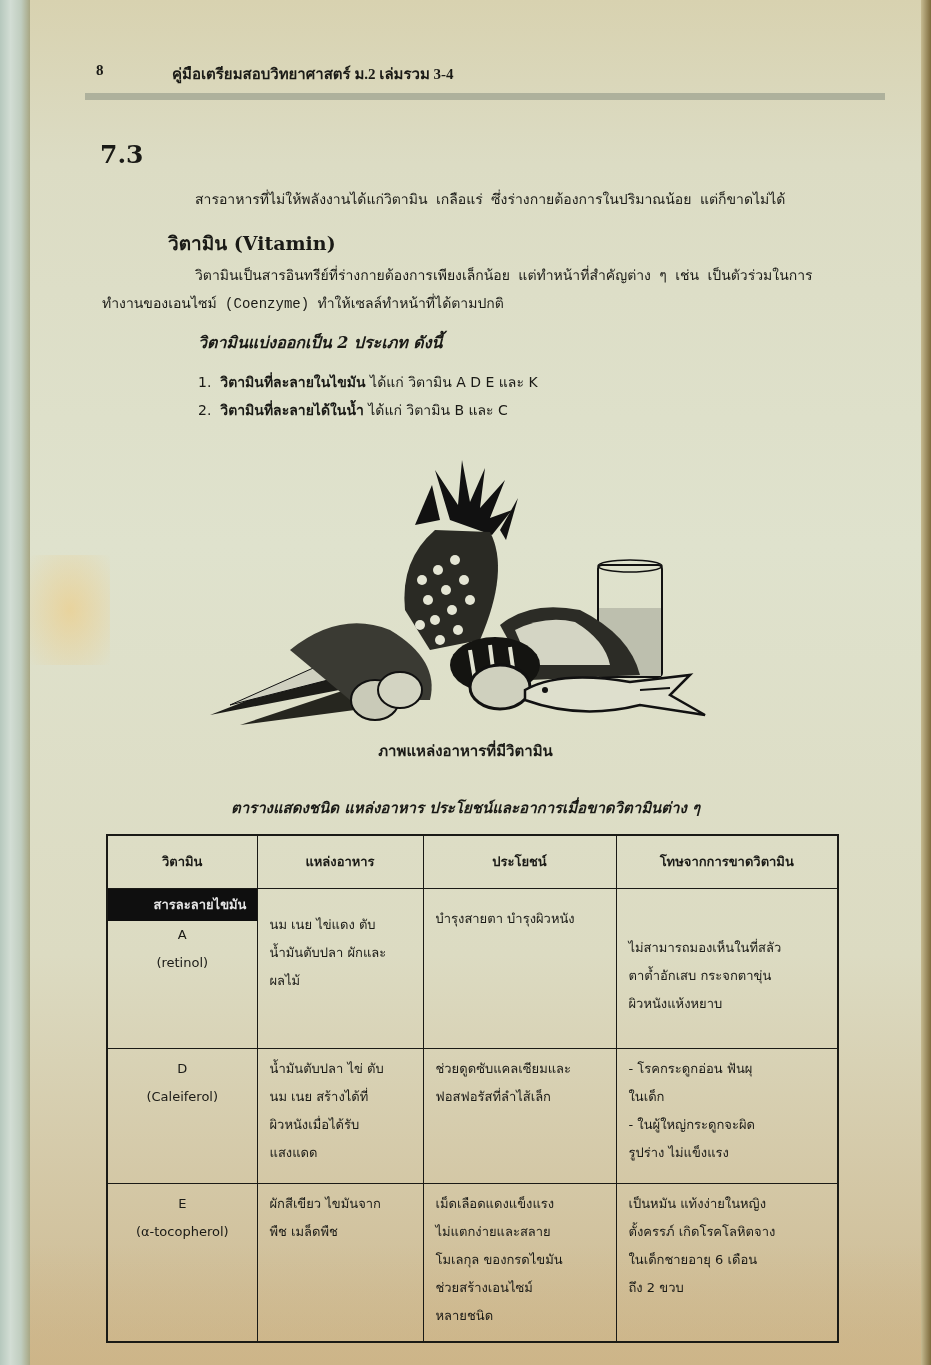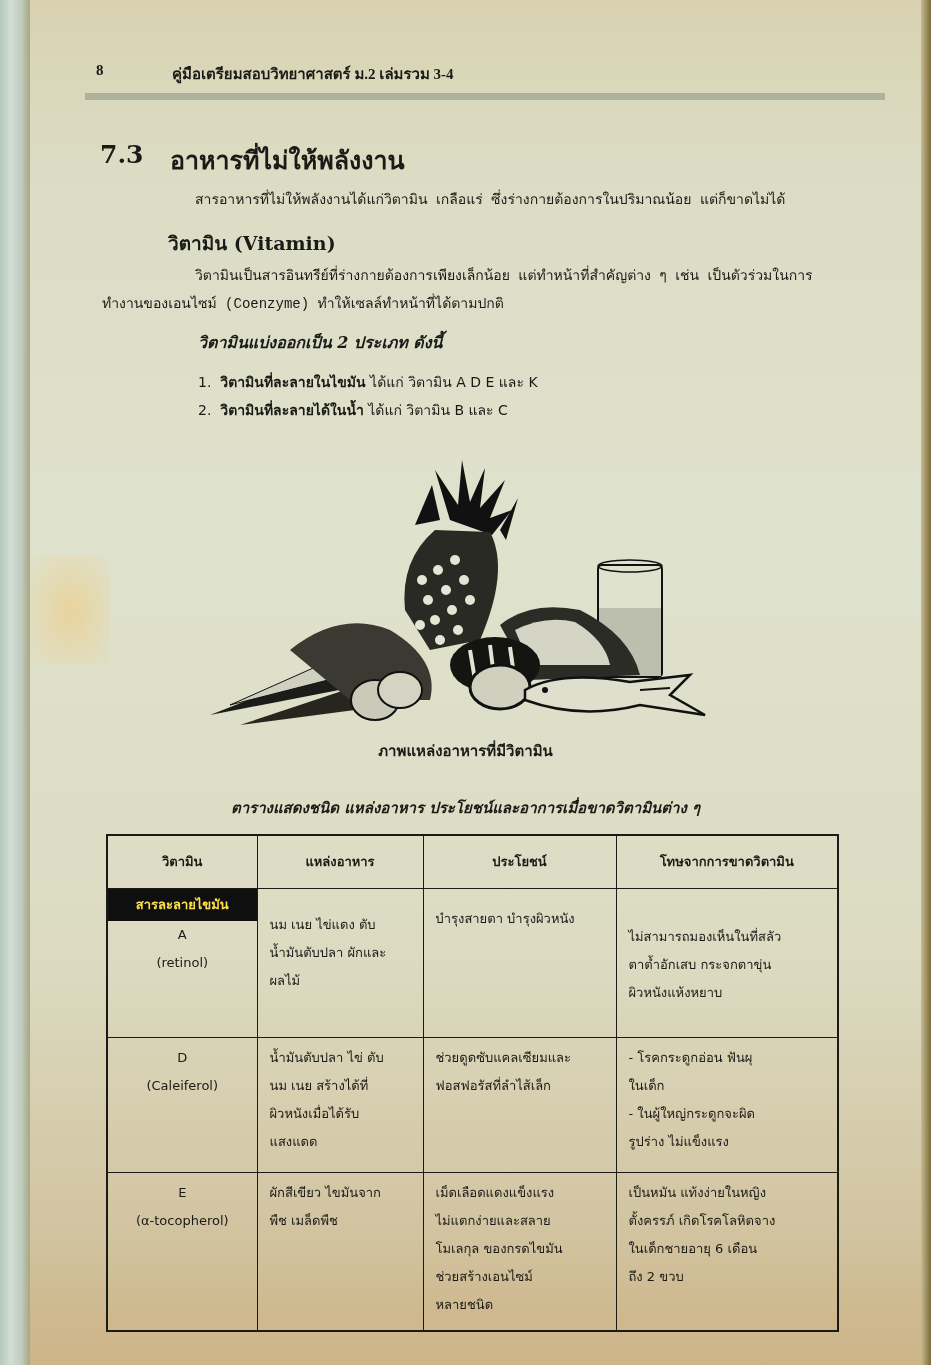--- a/index.html
+++ b/index.html
@@ -62,21 +62,21 @@
     border-collapse: collapse; border: 2px solid #1a1a16;
     font-family: "DejaVu Sans", sans-serif; font-size: 13px; line-height: 28px;
     table-layout: fixed;
   }
   table.vit th, table.vit td { border: 1.5px solid #1a1a16; vertical-align: top; padding: 6px 12px; }
   table.vit th { height: 40px; font-weight: bold; text-align: center; vertical-align: middle; }
   col.c1 { width: 150px; } col.c2 { width: 166px; } col.c3 { width: 193px; } col.c4 { width: 222px; }
   td.vname { text-align: center; padding-top: 6px; }
   td.vname .lines div { line-height: 28px; }
   .group-tag {
-    display: block; background: #0f0f0f; color: #fde047; font-weight: bold; text-align: center;
+    display: block; background: #0f0f0f; color: #e5e5e5; font-weight: bold; text-align: right;
     padding: 2px 10px; margin: -6px -12px 0 -12px; height: 28px; line-height: 28px;
   }
   td.cell div { line-height: 28px; }
   tr.rowA td { height: 108px; }
   tr.rowD td { height: 122px; }
   tr.rowE td { height: 145px; }
 </style>
 </head>
 <body>
 
@@ -88,21 +88,20 @@
 <div class="page">
 
   <div class="running-head">
     <span class="pno">8</span>
     <span>คู่มือเตรียมสอบวิทยาศาสตร์ ม.2 เล่มรวม 3-4</span>
   </div>
   <div class="rule"></div>
 
   <div class="sec-title">
     <span class="num">7.3</span>
-    <span>อาหารที่ไม่ให้พลังงาน</span>
   </div>
 
   <div class="para p1">สารอาหารที่ไม่ให้พลังงานได้แก่วิตามิน เกลือแร่ ซึ่งร่างกายต้องการในปริมาณน้อย แต่ก็ขาดไม่ได้</div>
 
   <div class="subhead">วิตามิน (Vitamin)</div>
 
   <div class="para p2">วิตามินเป็นสารอินทรีย์ที่ร่างกายต้องการเพียงเล็กน้อย แต่ทำหน้าที่สำคัญต่าง ๆ เช่น เป็นตัวร่วมในการทำงานของเอนไซม์ (Coenzyme) ทำให้เซลล์ทำหน้าที่ได้ตามปกติ</div>
 
   <div class="types-head">วิตามินแบ่งออกเป็น 2 ประเภท ดังนี้</div>
 
@@ -199,21 +198,21 @@
           </div>
         </td>
         <td class="cell" style="padding-top:22px">
           <div>นม เนย ไข่แดง ตับ</div>
           <div>น้ำมันตับปลา ผักและ</div>
           <div>ผลไม้</div>
         </td>
         <td class="cell" style="padding-top:16px">
           <div>บำรุงสายตา บำรุงผิวหนัง</div>
         </td>
-        <td class="cell" style="padding-top:34px">
+        <td class="cell" style="padding-top:45px">
           <div>ไม่สามารถมองเห็นในที่สลัว</div>
           <div>ตาต้ำอักเสบ กระจกตาขุ่น</div>
           <div>ผิวหนังแห้งหยาบ</div>
         </td>
       </tr>
       <tr class="rowD">
         <td class="vname">
           <div>D</div>
           <div>(Caleiferol)</div>
         </td>

